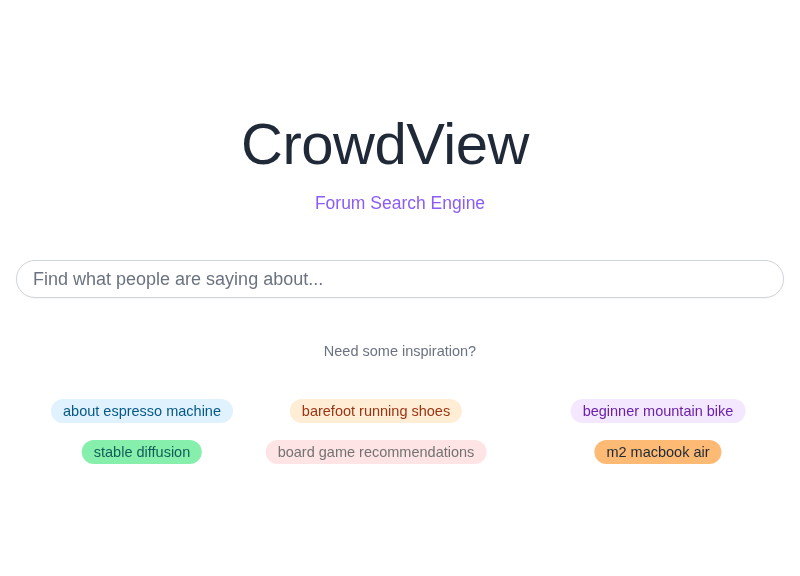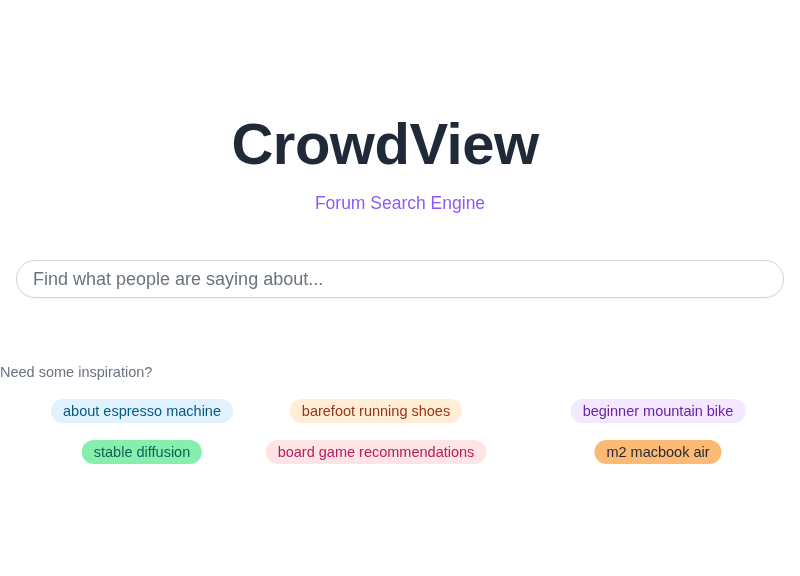--- a/index.html
+++ b/index.html
@@ -18,21 +18,21 @@
     }
     .title {
       position: absolute;
       top: 108px;
       left: 0;
       width: 770px;
       text-align: center;
       font-size: 58px;
       line-height: 72px;
       color: #1f2937;
-      font-weight: 700;
+      font-weight: 400;
       letter-spacing: -0.5px;
     }
     .subtitle {
       position: absolute;
       top: 192px;
       left: 0;
       width: 800px;
       text-align: center;
       font-size: 17.5px;
       line-height: 22px;
@@ -57,23 +57,24 @@
       background: #ffffff;
       outline: none;
       font-family: "Liberation Sans", "DejaVu Sans", sans-serif;
       box-shadow: 0 1px 2px rgba(0,0,0,0.04);
     }
     .search-input::placeholder {
       color: #6b7280;
     }
     .inspire {
       position: absolute;
-      top: 363px;
+      top: 342px;
       left: 0;
       width: 800px;
+      text-align: center;
       font-size: 14.5px;
       line-height: 18px;
       color: #6b7280;
     }
     .pill {
       position: absolute;
       height: 24px;
       line-height: 24px;
       border-radius: 12px;
       font-size: 14.5px;
@@ -99,15 +100,15 @@
   <div class="search-wrap">
     <input class="search-input" type="text" placeholder="Find what people are saying about..." style="">
   </div>
 
   <div class="inspire">Need some inspiration?</div>
 
   <span class="pill row1 col1" style="background: rgb(224, 242, 254); color: rgb(7, 89, 133);">about espresso machine</span>
   <span class="pill row1 col2" style="background: rgb(255, 237, 213); color: rgb(154, 52, 18);">barefoot running shoes</span>
   <span class="pill row1 col3" style="background: rgb(243, 232, 255); color: rgb(107, 33, 168);">beginner mountain bike</span>
   <span class="pill row2 col1" style="background: #86efac; color: rgb(17, 94, 89);">stable diffusion</span>
-  <span class="pill row2 col2" style="background: rgb(255, 228, 230); color: #be185d;">board game recommendations</span>
+  <span class="pill row2 col2" style="background: rgb(255, 228, 230); color: #737373;">board game recommendations</span>
   <span class="pill row2 col3" style="background: #fdba74; color: rgb(31, 41, 55);">m2 macbook air</span>
 </div>
 
 </body></html>

